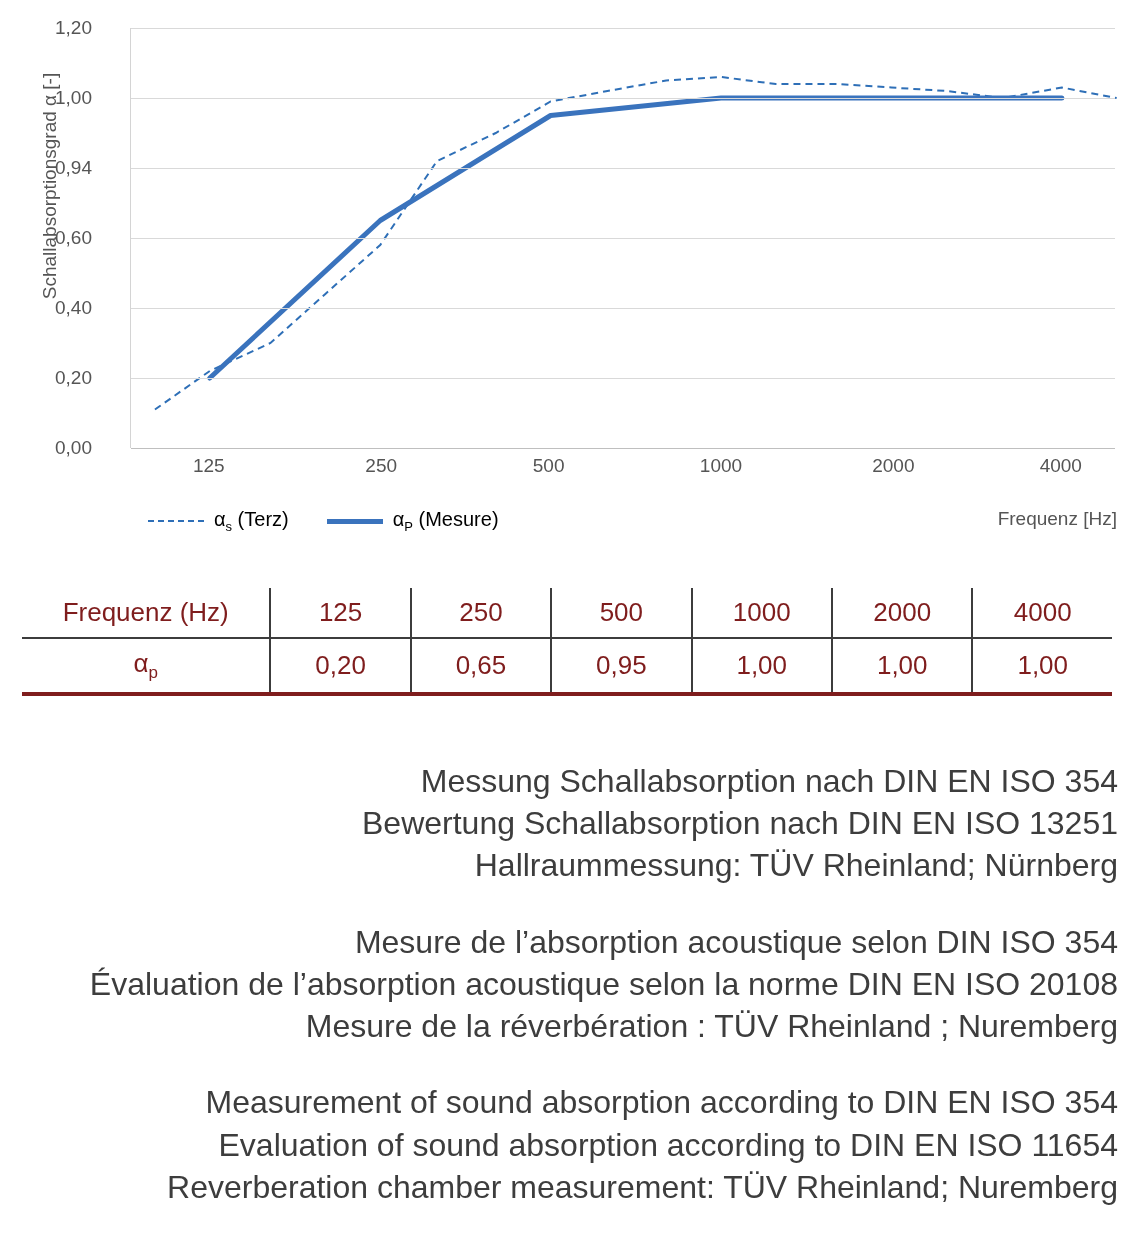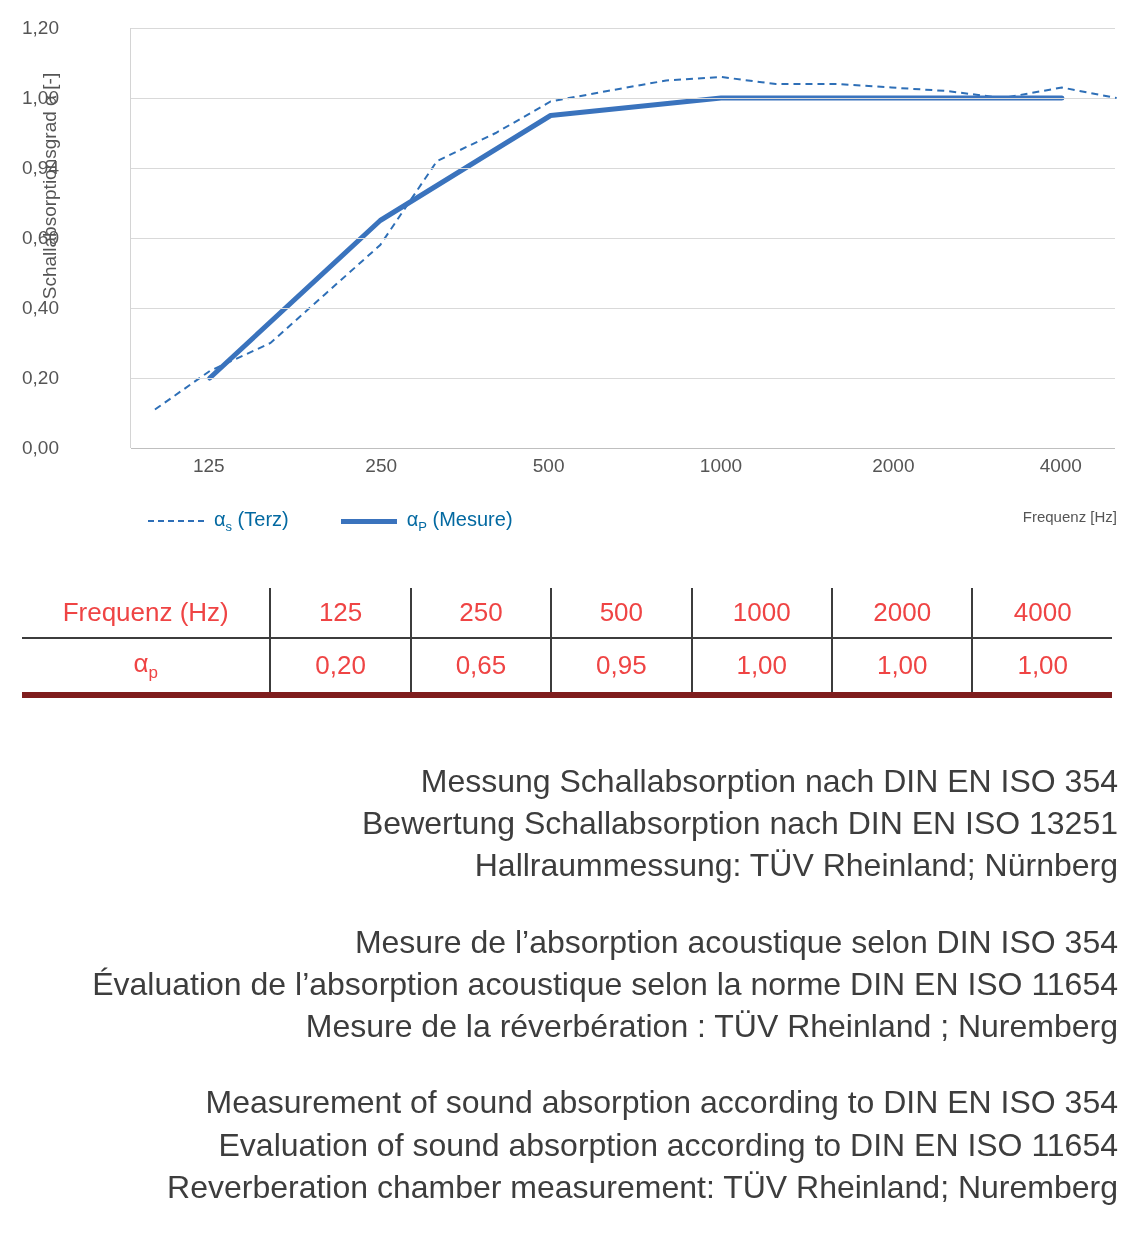--- a/index.html
+++ b/index.html
@@ -55,54 +55,54 @@
     border-top: 1px solid #d9d9d9;
   }
   .gridline.bottom-axis {
     border-top: 1px solid #bfbfbf;
   }
 
   .ytick-label {
     position: absolute;
     right: 1023px;           
     width: 70px;
-    text-align: left;
+    text-align: right;
     font-size: 19px;
     color: #555555;
     transform: translateY(-11px);
   }
 
   .xtick-label {
     position: absolute;
     top: 455px;
     width: 120px;
     margin-left: -60px;
     text-align: center;
     font-size: 19px;
     color: #555555;
   }
 
   #x-axis-title {
     position: absolute;
     right: 18px;
     top: 508px;
-    font-size: 15px;
+    font-size: 19px;
     color: #555555;
   }
 
   
   #legend {
     position: absolute;
     left: 148px;
     top: 508px;
     display: flex;
     align-items: center;
-    gap: 52px;
+    gap: 38px;
     font-size: 20px;
-    color: #0369a1;
+    color: #000000;
   }
   .legend-item {
     display: flex;
     align-items: center;
     gap: 10px;
   }
   .legend-swatch-dashed {
     display: inline-block;
     width: 56px;
     height: 0;
@@ -119,32 +119,32 @@
   }
 
   
   #data-table {
     position: absolute;
     left: 22px;
     top: 588px;
     width: 1090px;
     border-collapse: collapse;
     font-size: 26px;
-    color: #ef4444;
+    color: #7f1d1d;
   }
   #data-table td {
     text-align: center;
     padding: 9px 0;
     border: none;
   }
   #data-table tr.header-row td {
     border-bottom: 2px solid #3c3c3c;
   }
   #data-table tr.value-row td {
-    border-bottom: 6px solid #7f1d1d;
+    border-bottom: 4px solid #7f1d1d;
   }
   #data-table td.label-cell {
     width: 250px;
     border-right: 2px solid #3c3c3c;
   }
   #data-table td.data-cell {
     width: 140px;
     border-right: 2px solid #3c3c3c;
   }
   #data-table td.data-cell.last {
@@ -250,21 +250,21 @@
 </table>
 
 <div id="notes">
   <div class="note-group">
     <div class="note-line">Messung Schallabsorption nach DIN EN ISO 354</div>
     <div class="note-line">Bewertung Schallabsorption nach DIN EN ISO 13251</div>
     <div class="note-line">Hallraummessung: TÜV Rheinland; Nürnberg</div>
   </div>
   <div class="note-group">
     <div class="note-line">Mesure de l’absorption acoustique selon DIN ISO 354</div>
-    <div class="note-line">Évaluation de l’absorption acoustique selon la norme DIN EN ISO 11654</div>
+    <div class="note-line">Évaluation de l’absorption acoustique selon la norme DIN EN ISO 20108</div>
     <div class="note-line">Mesure de la réverbération : TÜV Rheinland ; Nuremberg</div>
   </div>
   <div class="note-group">
     <div class="note-line">Measurement of sound absorption according to DIN EN ISO 354</div>
     <div class="note-line">Evaluation of sound absorption according to DIN EN ISO 11654</div>
     <div class="note-line">Reverberation chamber measurement: TÜV Rheinland; Nuremberg</div>
   </div>
 </div>
 
 </body></html>

